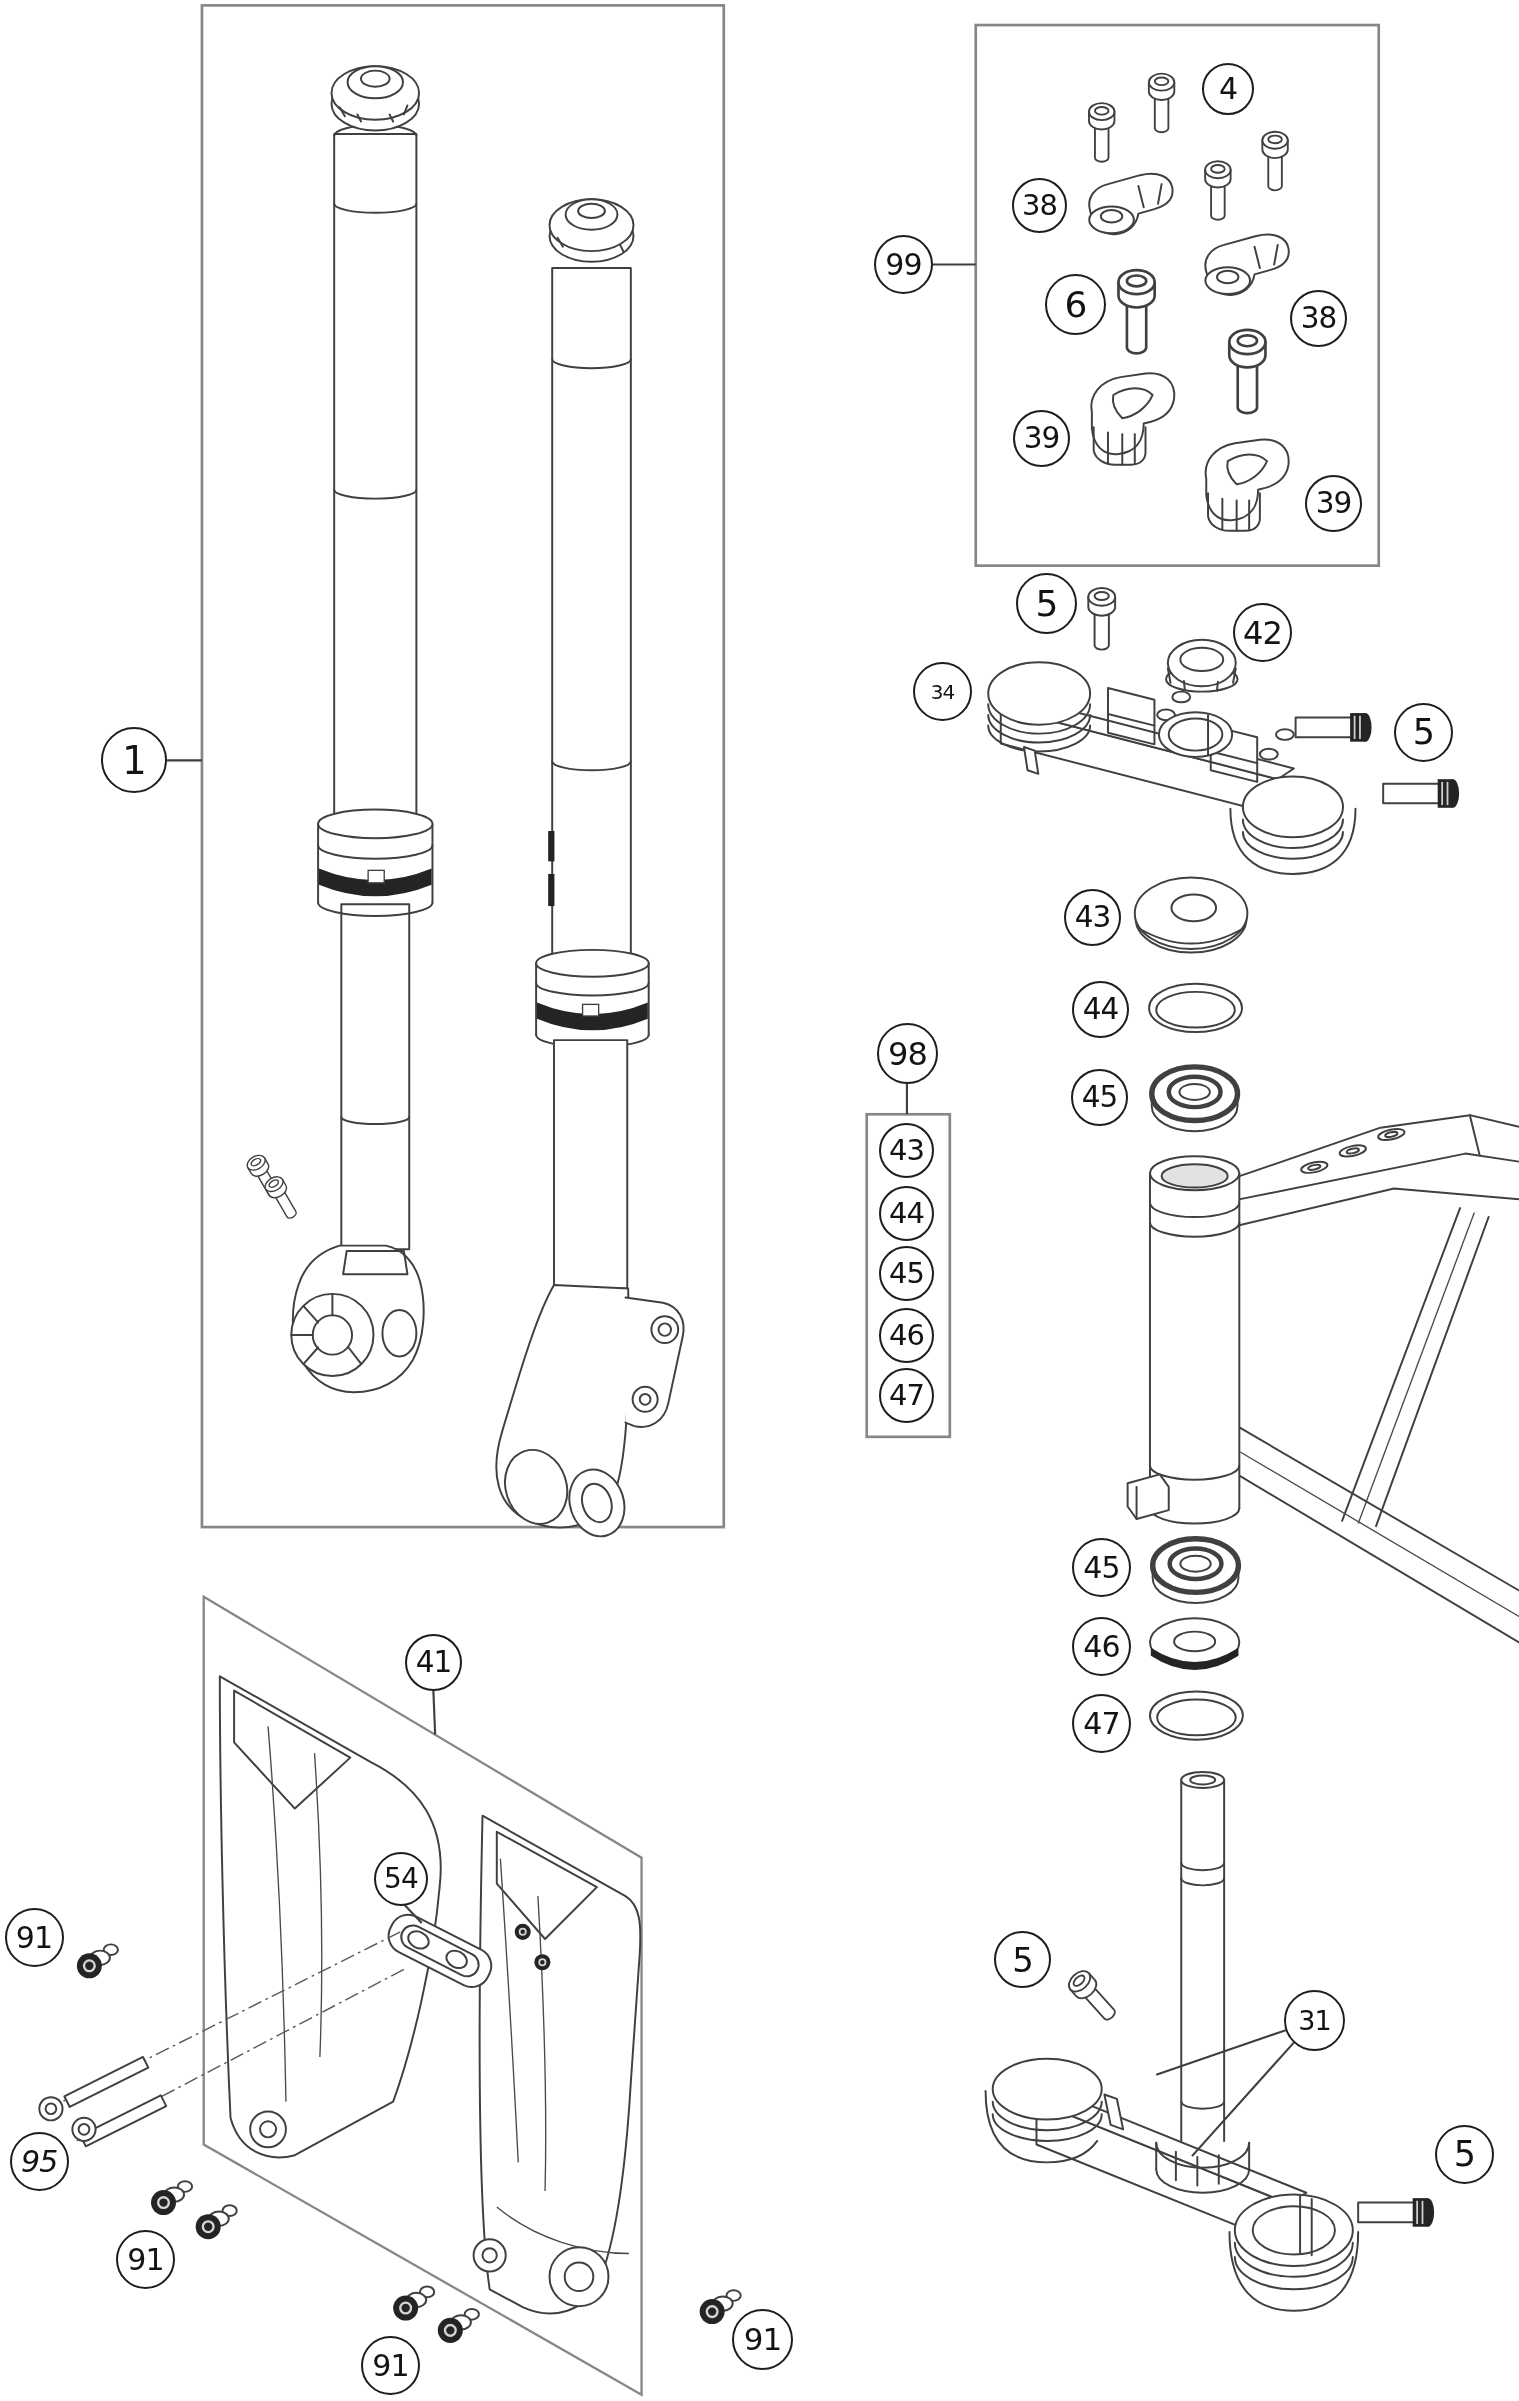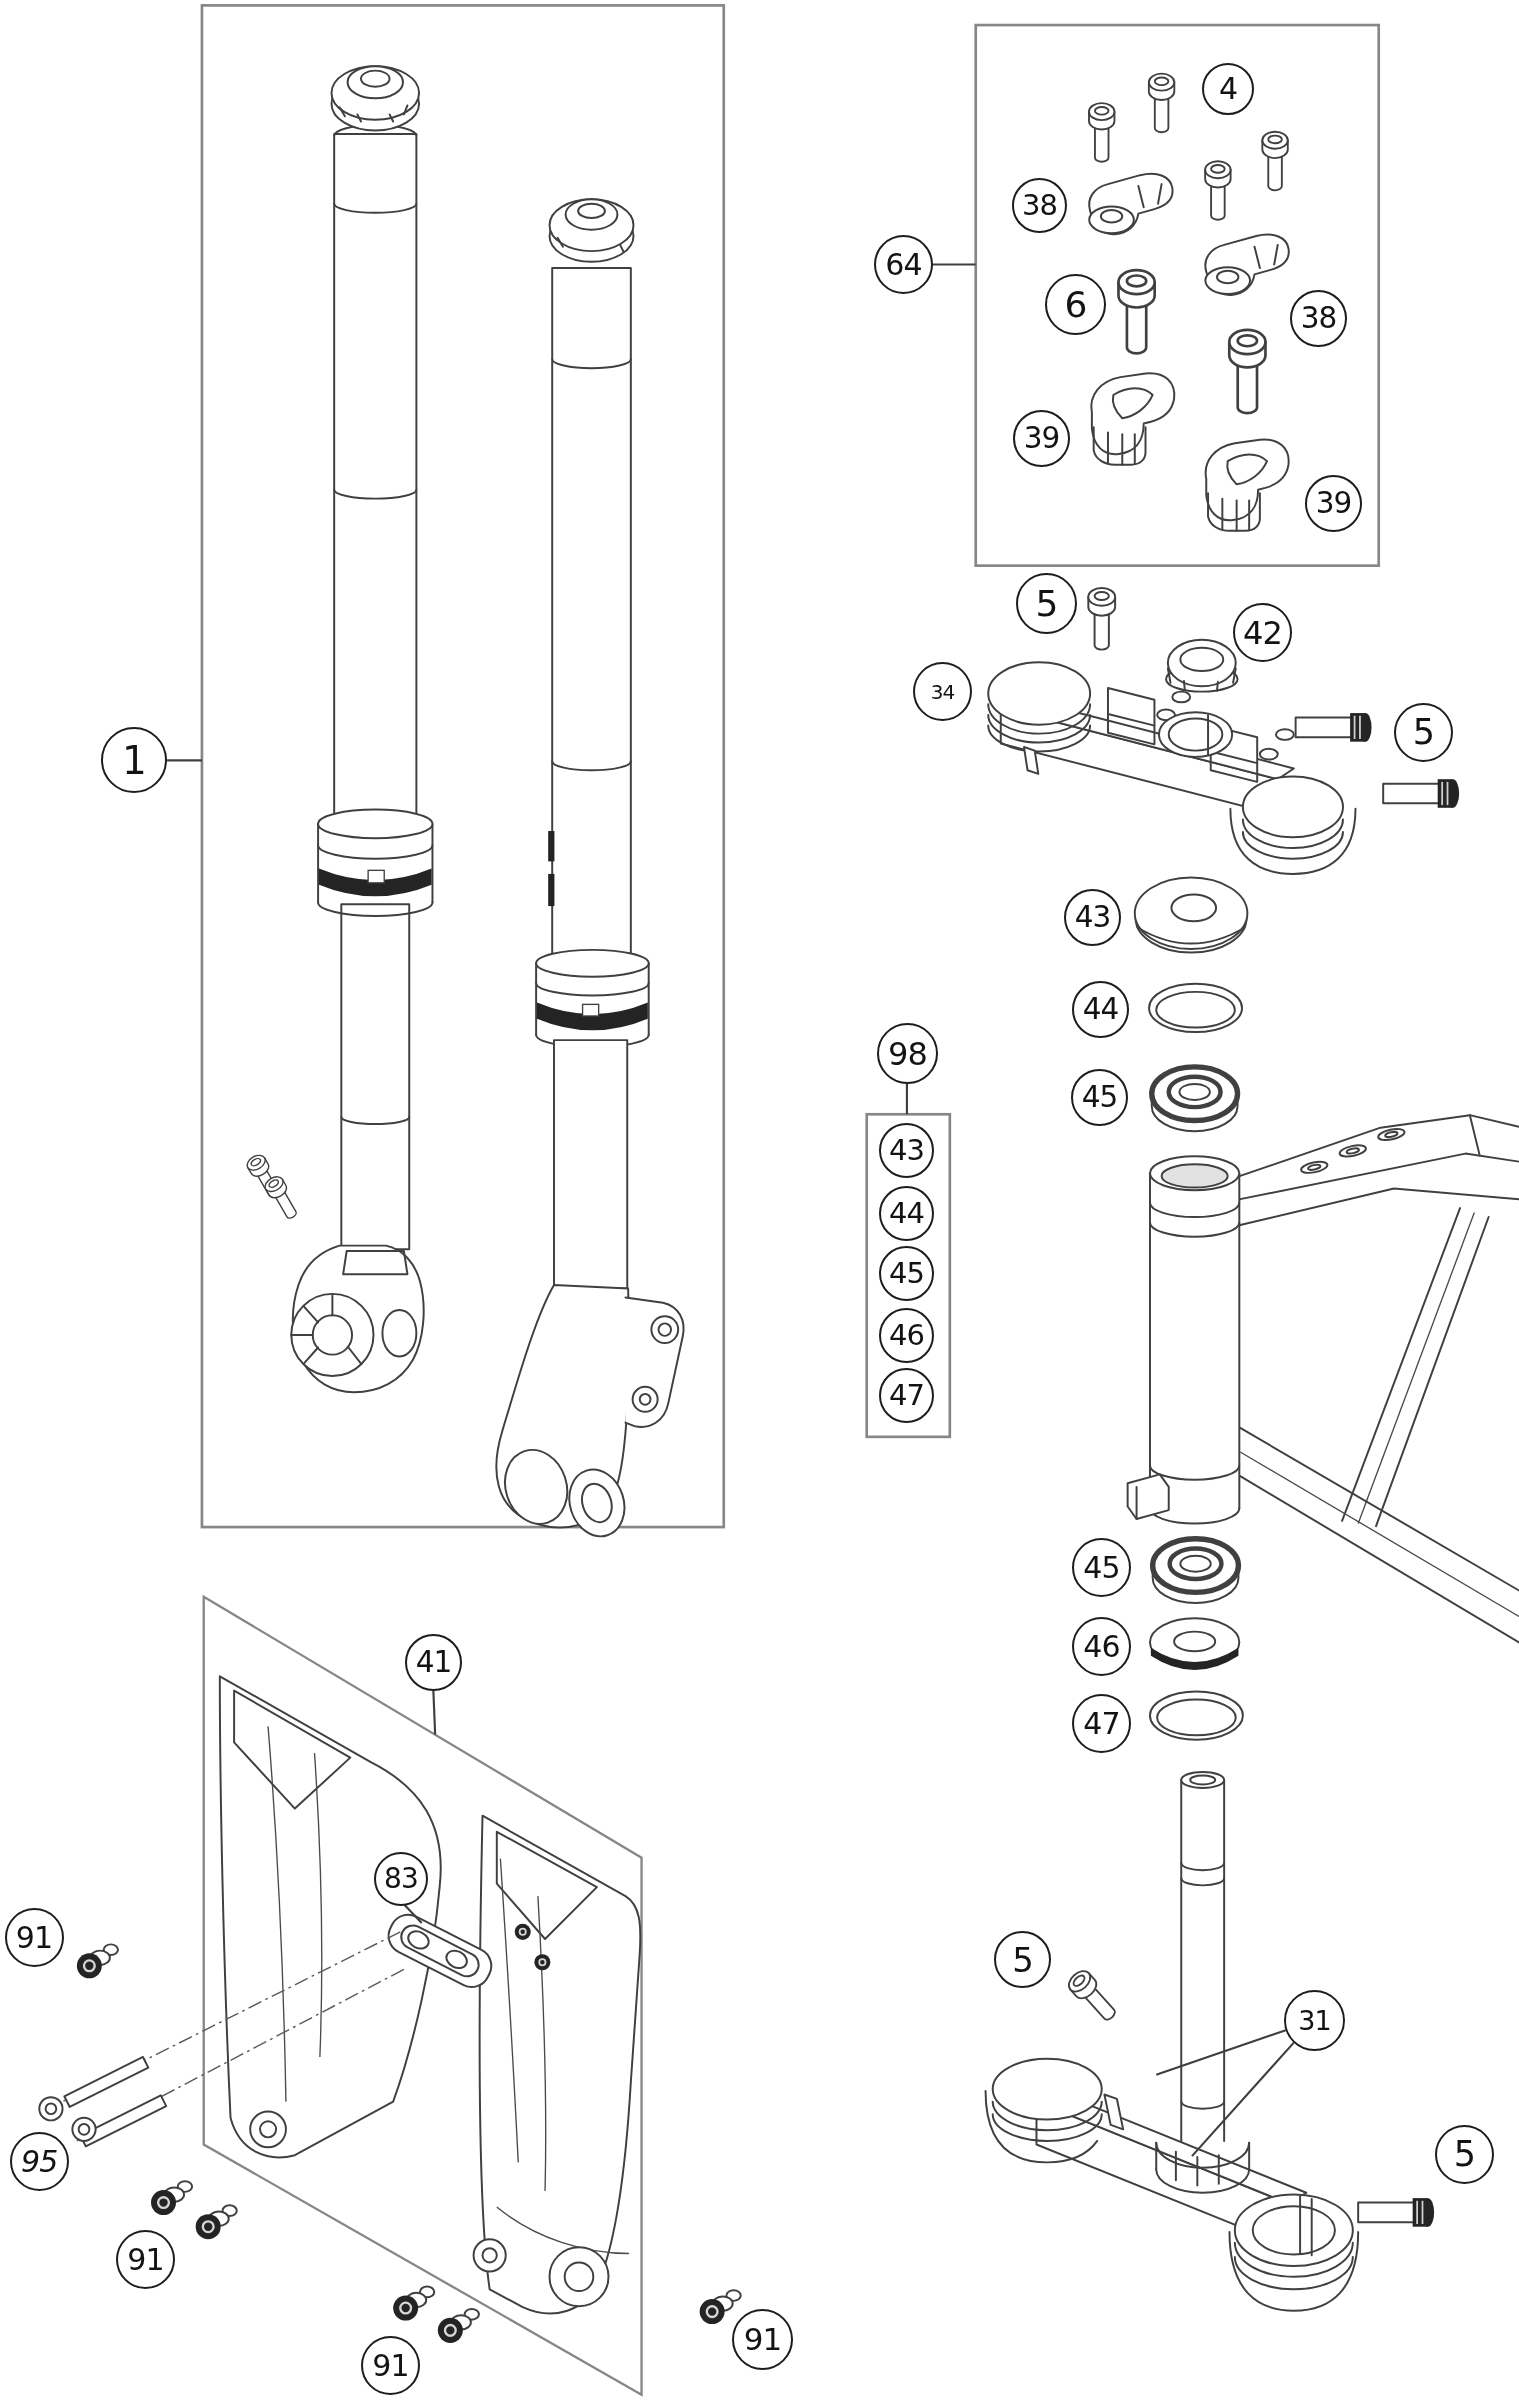--- a/index.html
+++ b/index.html
@@ -377,21 +377,21 @@
       <line x1="1044" y1="296" x2="1092" y2="296" class="leader"></line>
       <line x1="1015" y1="1213" x2="1015" y2="1247" class="leader"></line>
       <line x1="485" y1="1892" x2="487" y2="1941" class="leader"></line>
       <line x1="452" y1="2131" x2="472" y2="2152" class="leader"></line>
       <line x1="1439" y1="2272" x2="1294" y2="2322" class="leader"></line>
       <line x1="1448" y1="2286" x2="1334" y2="2413" class="leader"></line>
     </svg>
 
   <div id="callout-layer">
       <div class="callout" style="left: 101px; top: 727px; height: 66px; width: 66px; font-size: 39px;">1</div>
-      <div class="callout" style="left: 874px; top: 235px; height: 59px; width: 59px; font-size: 30px;">64</div>
+      <div class="callout" style="left: 874px; top: 235px; height: 59px; width: 59px; font-size: 30px;">99</div>
       <div class="callout" style="left: 1202px; top: 63px; height: 52px; width: 52px; font-size: 30px;">4</div>
       <div class="callout" style="left: 1012px; top: 178px; height: 55px; width: 55px; font-size: 29px;">38</div>
       <div class="callout" style="left: 1290px; top: 290px; height: 57px; width: 57px; font-size: 29.5px;">38</div>
       <div class="callout" style="left: 1045px; top: 274px; height: 61px; width: 61px; font-size: 36px;">6</div>
       <div class="callout" style="left: 1013px; top: 410px; height: 57px; width: 57px; font-size: 29.5px;">39</div>
       <div class="callout" style="left: 1305px; top: 475px; height: 57px; width: 57px; font-size: 29.5px;">39</div>
       <div class="callout" style="left: 1016px; top: 573px; height: 61px; width: 61px; font-size: 36px;">5</div>
       <div class="callout" style="left: 1233px; top: 603px; height: 59px; width: 59px; font-size: 32px;">42</div>
       <div class="callout" style="left: 913px; top: 662px; height: 59px; width: 59px; font-size: 20px;">34</div>
       <div class="callout" style="left: 1394px; top: 703px; height: 59px; width: 59px; font-size: 35px;">5</div>
@@ -404,21 +404,21 @@
       <div class="callout" style="left: 879px; top: 1246px; height: 55px; width: 55px; font-size: 29px;">45</div>
       <div class="callout" style="left: 879px; top: 1308px; height: 55px; width: 55px; font-size: 29px;">46</div>
       <div class="callout" style="left: 879px; top: 1368px; height: 55px; width: 55px; font-size: 29px;">47</div>
       <div class="callout" style="left: 1072px; top: 1538px; height: 59px; width: 59px; font-size: 30px;">45</div>
       <div class="callout" style="left: 1072px; top: 1617px; height: 59px; width: 59px; font-size: 30px;">46</div>
       <div class="callout" style="left: 1072px; top: 1694px; height: 59px; width: 59px; font-size: 30px;">47</div>
       <div class="callout" style="left: 994px; top: 1931px; height: 57px; width: 57px; font-size: 34px;">5</div>
       <div class="callout" style="left: 1284px; top: 1990px; height: 61px; width: 61px; font-size: 27px;">31</div>
       <div class="callout" style="left: 1435px; top: 2125px; height: 59px; width: 59px; font-size: 35px;">5</div>
       <div class="callout" style="left: 405px; top: 1634px; height: 57px; width: 57px; font-size: 29.5px;">41</div>
-      <div class="callout" style="left: 374px; top: 1852px; height: 54px; width: 54px; font-size: 28px;">83</div>
+      <div class="callout" style="left: 374px; top: 1852px; height: 54px; width: 54px; font-size: 28px;">54</div>
       <div class="callout" style="left: 4.5px; top: 1908px; height: 59px; width: 59px; font-size: 30px;">91</div>
       <div class="callout" style="left: 9.8px; top: 2132px; height: 59px; width: 59px; font-size: 30px; font-style: italic;">95</div>
       <div class="callout" style="left: 116px; top: 2230px; height: 59px; width: 59px; font-size: 30px;">91</div>
       <div class="callout" style="left: 361px; top: 2336px; height: 59px; width: 59px; font-size: 30px;">91</div>
       <div class="callout" style="left: 732px; top: 2309px; height: 61px; width: 61px; font-size: 31px;">91</div>
     </div>
 </div>
 
 
 </body></html>

